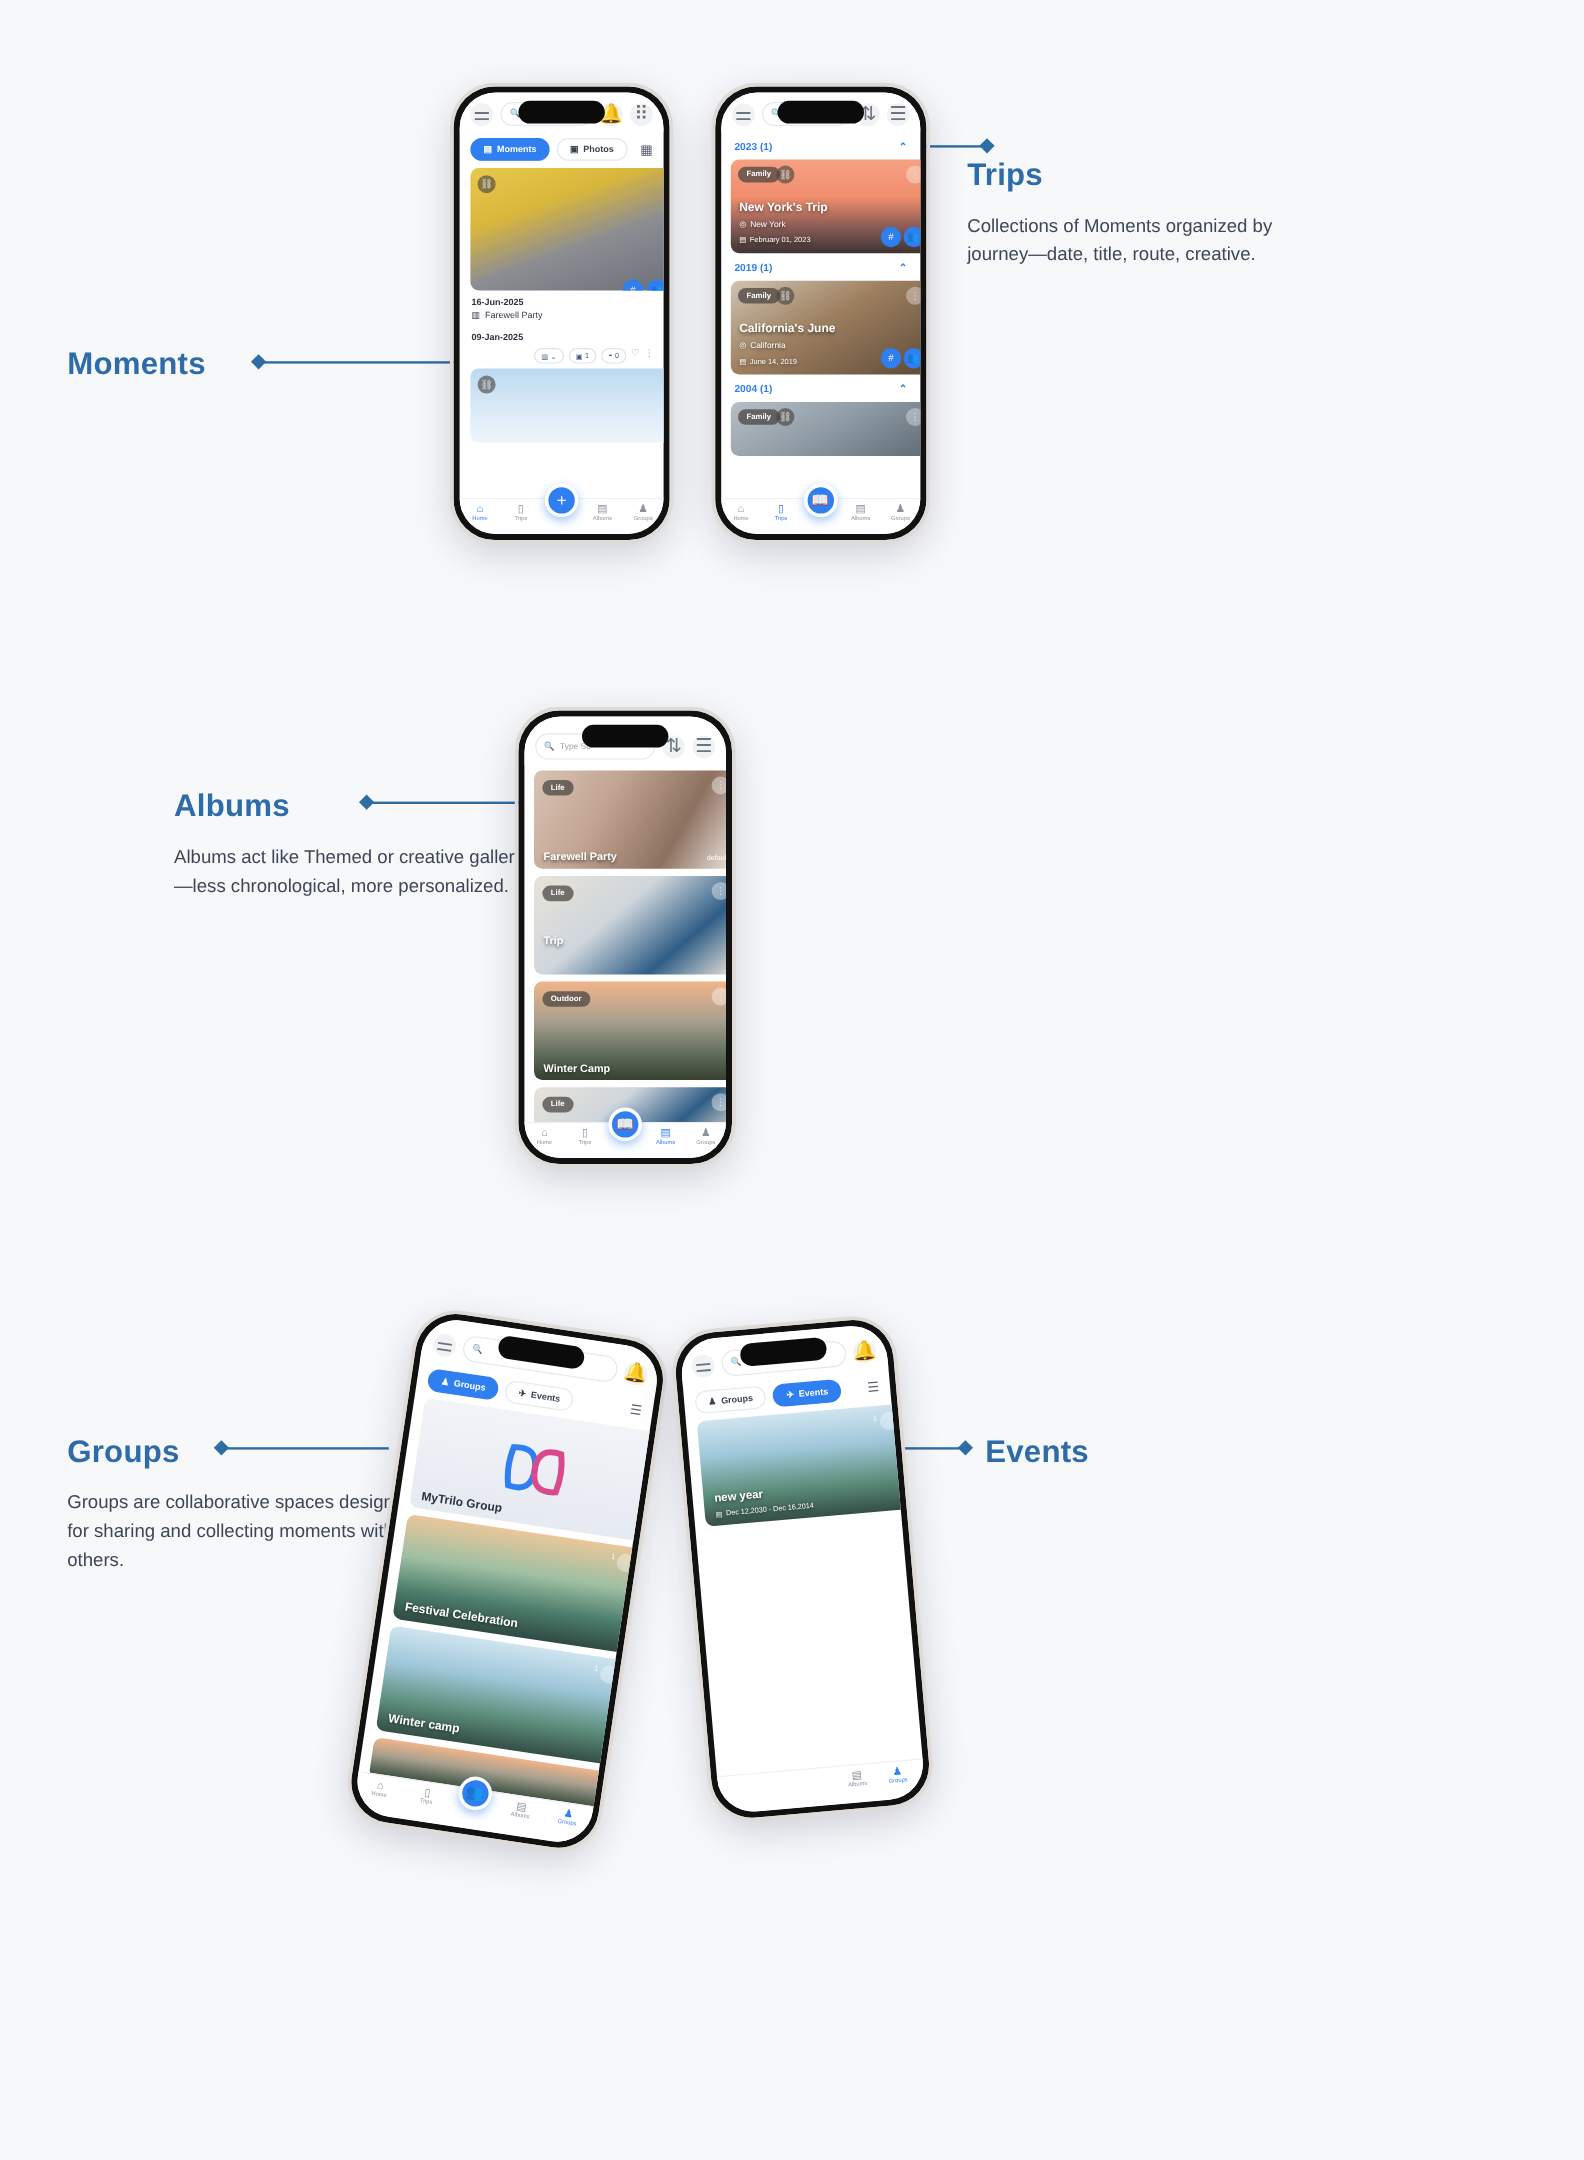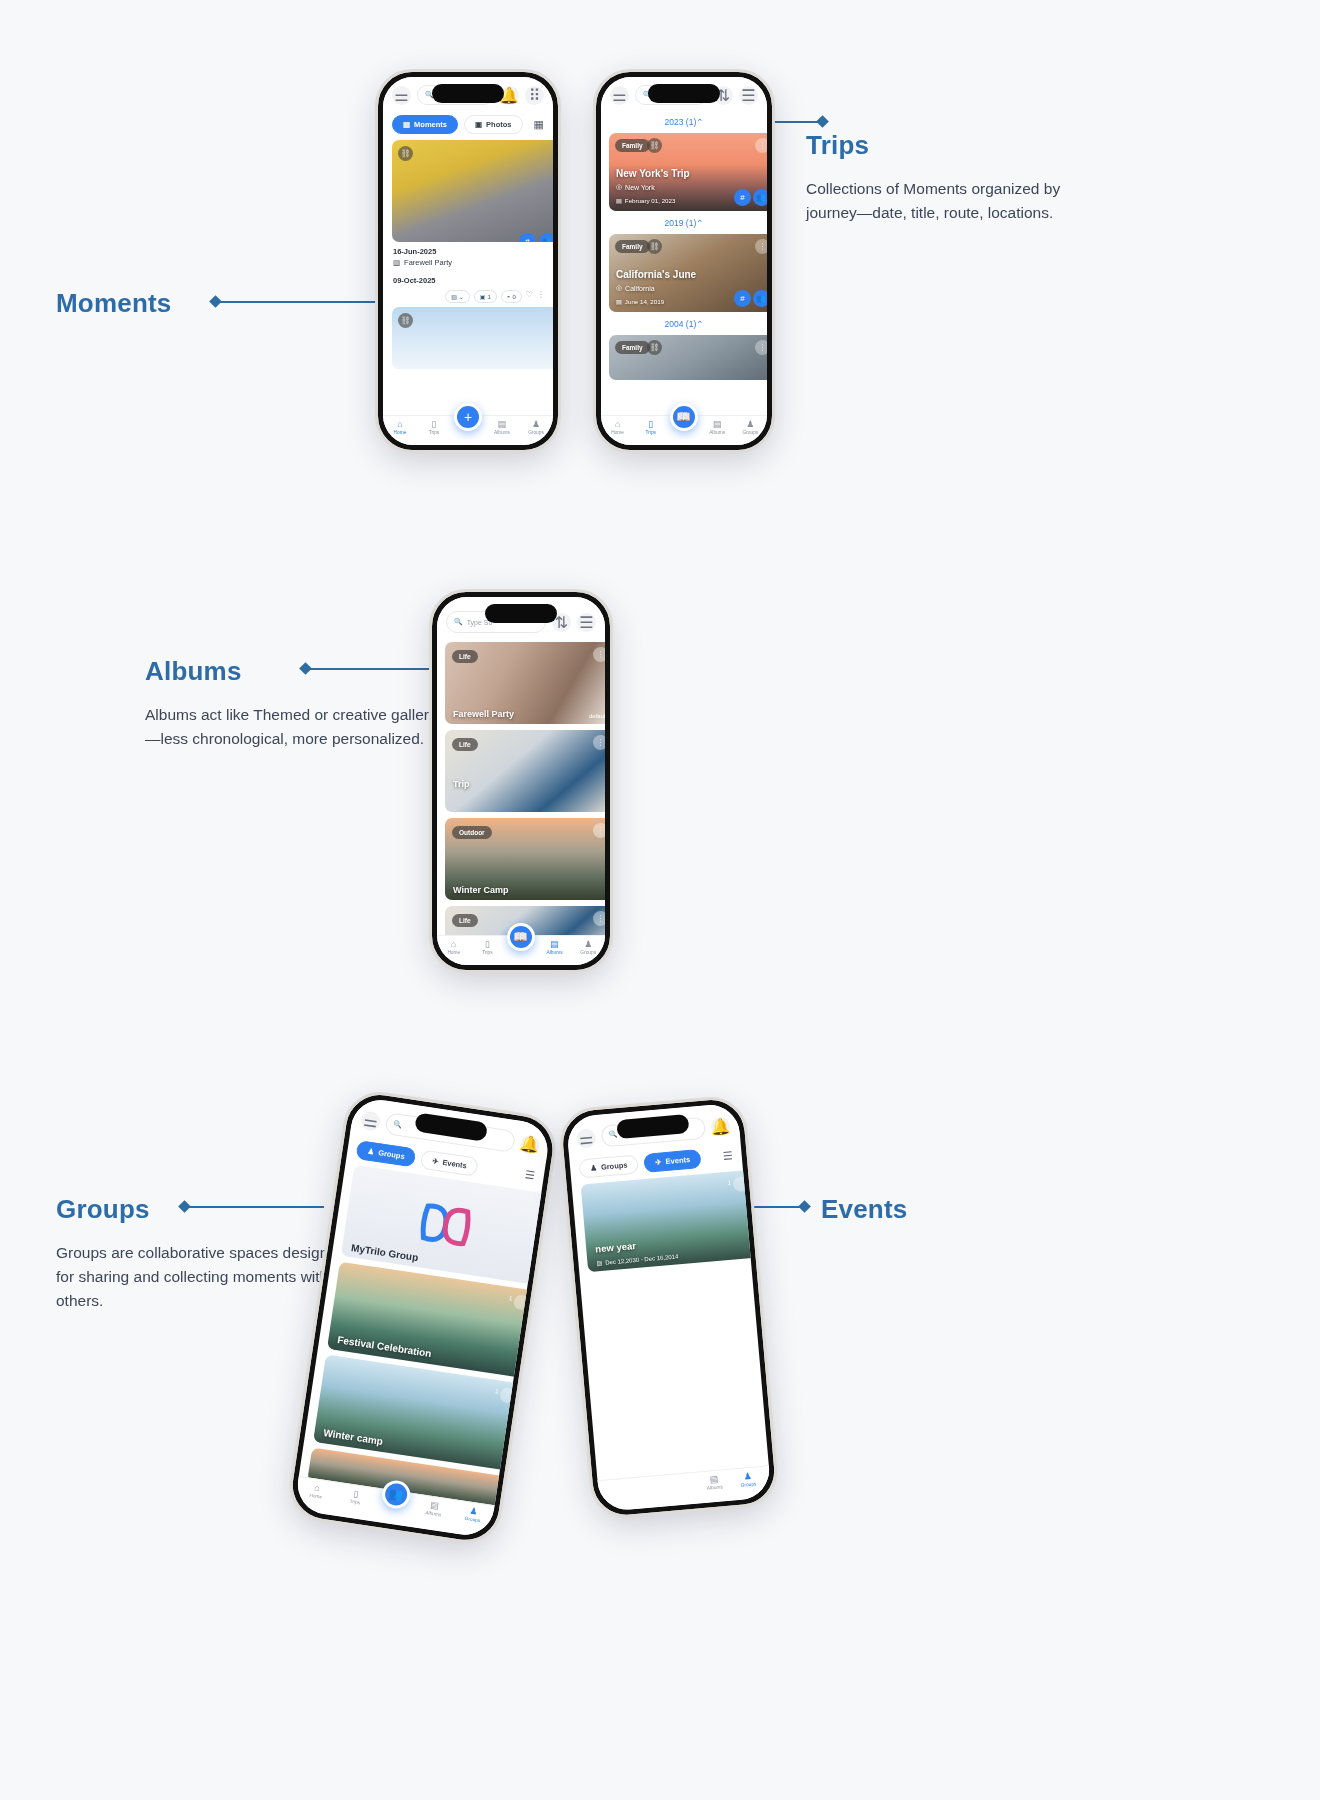--- a/index.html
+++ b/index.html
@@ -107,22 +107,22 @@
   }
 
   .fab-blue {
     position: absolute; width: 17px; height: 17px; border-radius: 50%;
     background: #2f7ff0; color: #fff; display: flex; align-items: center;
     justify-content: center; font-size: 8px;
   }
 
   
   .yearhead {
-    display: flex; align-items: center; justify-content: center;
-    padding: 7px 11px 6px; font-size: 8.5px; font-weight: 400; color: #2f7ff0;
+    display: flex; align-items: center; justify-content: space-between;
+    padding: 7px 11px 6px; font-size: 8.5px; font-weight: 700; color: #2f7ff0;
   }
 
   
   .tabbar {
     position: absolute; bottom: 0; left: 0; right: 0; height: 30px;
     background: #fff; border-top: 1px solid #eef0f3;
     display: flex; align-items: flex-start; justify-content: space-around;
     padding-top: 4px; z-index: 20;
   }
   .tabitem {
@@ -158,21 +158,21 @@
 <body>
 
 <div class="anno" style="left:56px; top:288px; width:300px;">
   <div class="anno-title">Moments</div>
 </div>
 <div class="diamond" style="left:211px; top:297px;"></div>
 <div class="conn" style="left:219px; top:301px; width:165px;"></div>
 
 <div class="anno" style="left:806px; top:130px; width:280px;">
   <div class="anno-title">Trips</div>
-  <div class="anno-body">Collections of Moments organized by journey—date, title, route, locations.</div>
+  <div class="anno-body">Collections of Moments organized by journey—date, title, route, creative.</div>
 </div>
 <div class="diamond" style="left:818px; top:117px;"></div>
 <div class="conn" style="left:772px; top:121px; width:50px;"></div>
 
 <div class="phone" style="left:378px; top:72px; width:180px; height:378px;">
   <div class="screen">
     <div class="notch"></div>
 
     <div class="topbar">
       <div class="circ-btn">⚌</div>
@@ -200,21 +200,21 @@
       <div class="chip-round" style="left:6px; top:6px;">⛓</div>
       <div class="fab-blue" style="right:26px; bottom:-8px;">#</div>
       <div class="fab-blue" style="right:6px; bottom:-8px;">👥</div>
     </div>
 
     <div class="metaline">16-Jun-2025</div>
     <div class="metaline2">
       <span>▥</span>
       <span>Farewell Party</span>
     </div>
-    <div class="metaline" style="font-weight:700;">09-Oct-2025</div>
+    <div class="metaline" style="font-weight:700;">09-Jan-2025</div>
 
     <div class="pillrow">
       <div class="pill">
           <span>▥</span>
           <span>⌄</span>
         </div>
       <div class="pill">
           <span>▣</span>
           <span>1</span>
         </div>

